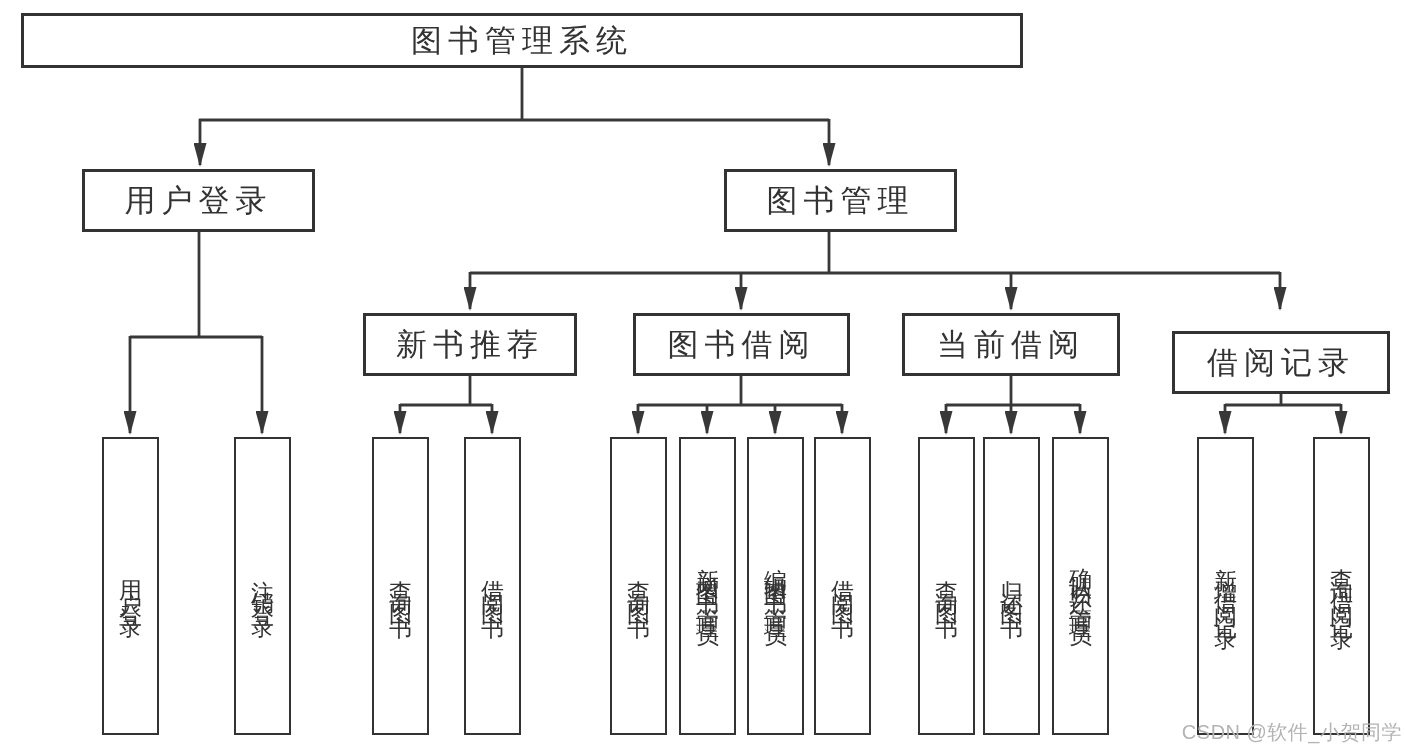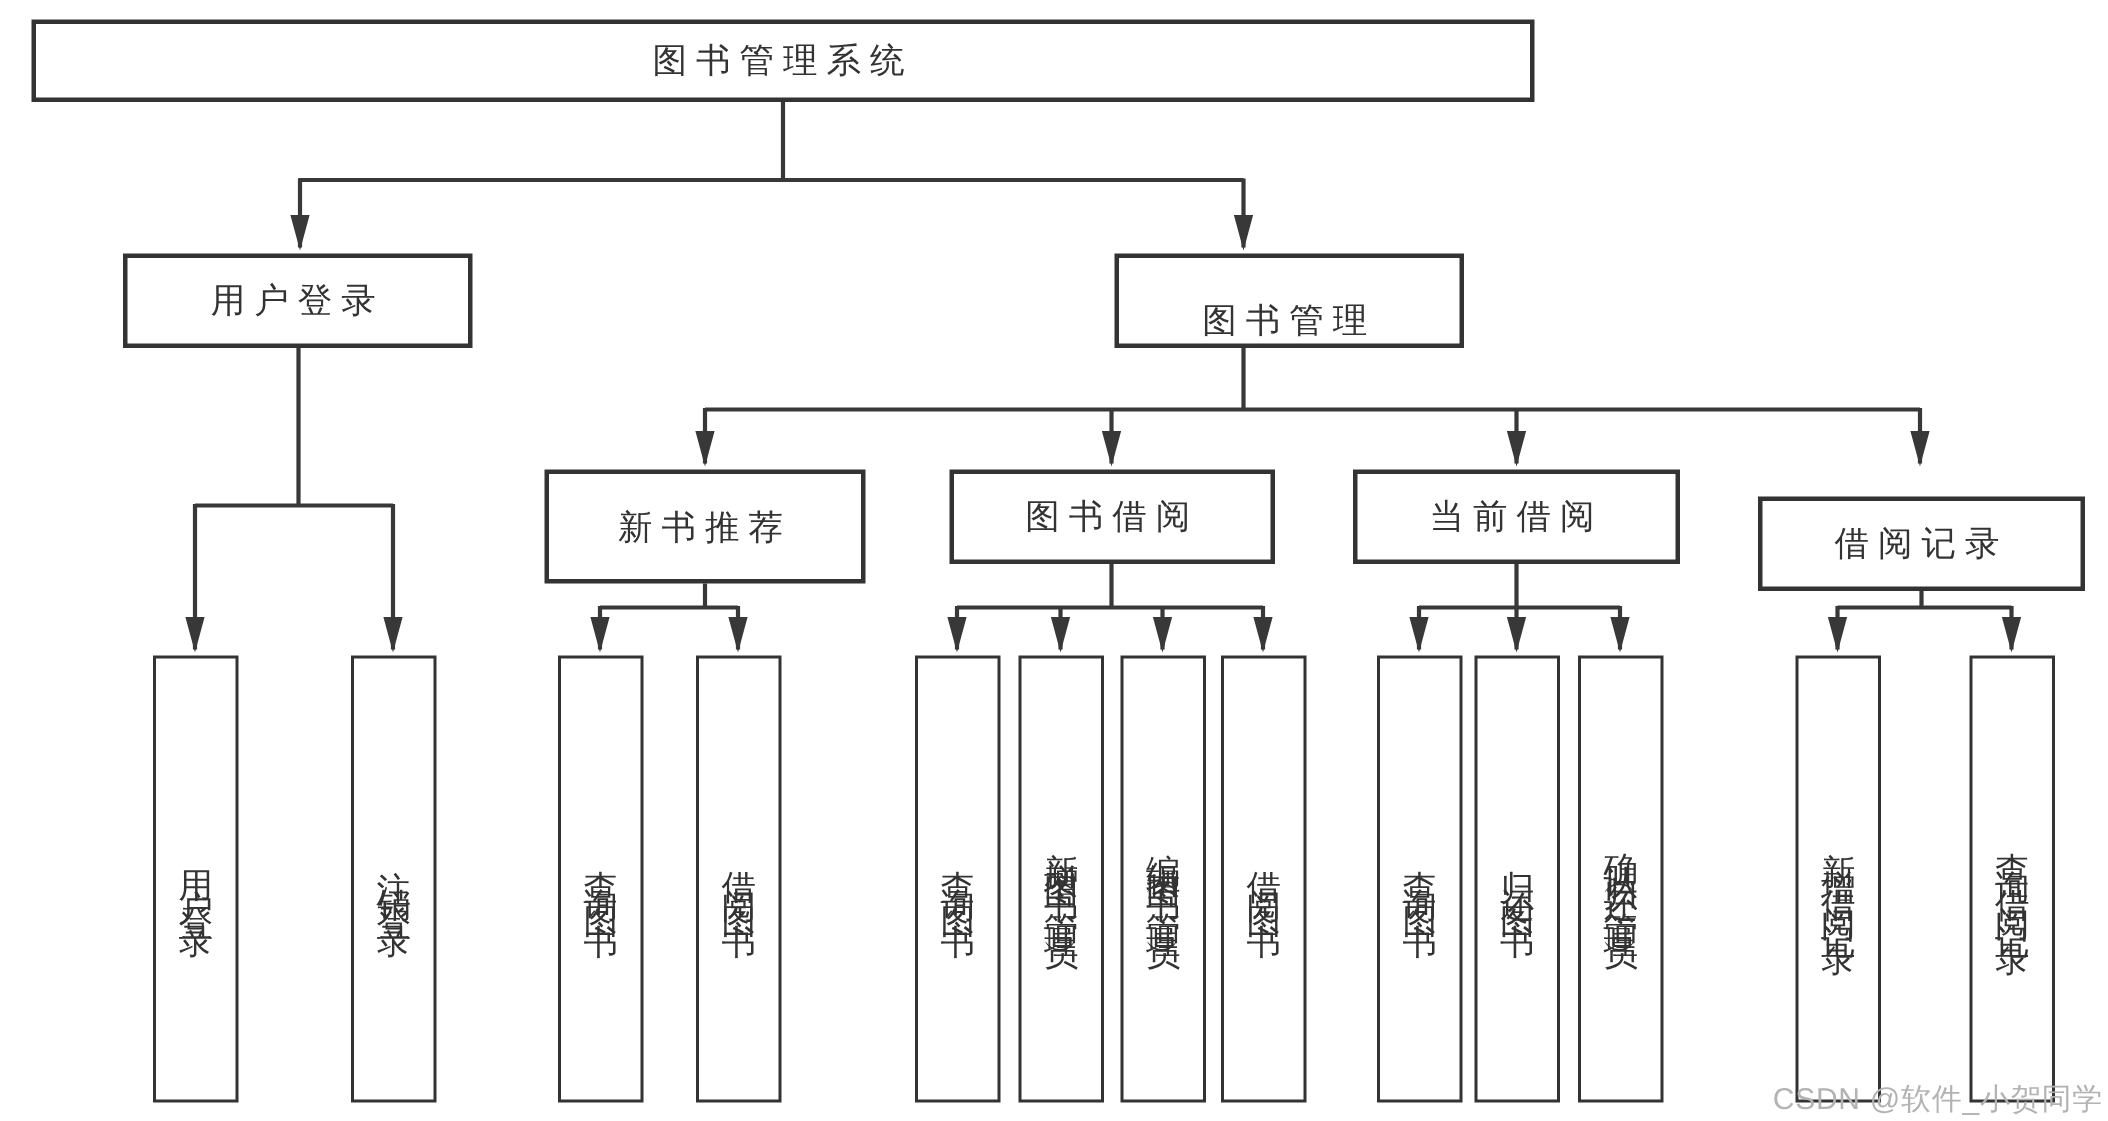--- a/index.html
+++ b/index.html
@@ -27,21 +27,21 @@
     background: #ffffff;
     border: 3px solid #333333;
     box-sizing: border-box;
     display: flex;
     align-items: center;
     justify-content: center;
     z-index: 2;
     color: #333333;
   }
   .box.h span {
-    font-size: 23px;
+    font-size: 31px;
     letter-spacing: 6px;
     white-space: nowrap;
     color: #333333;
   }
   .box.leaf {
     border-width: 2.5px;
   }
   .box.leaf span {
     writing-mode: vertical-rl;
     text-orientation: mixed;
@@ -119,25 +119,25 @@
     </g>
   </svg>
 
   <div class="box h" style="left:21px; top:13px; width:1002px; height:55px;">
     <span>图书管理系统</span>
   </div>
 
   <div class="box h" style="left:82px; top:169px; width:233px; height:63px;">
     <span>用户登录</span>
   </div>
-  <div class="box h" style="left:743px; top:169px; width:233px; height:63px;align-items:flex-end;">
+  <div class="box h" style="left:724px; top:169px; width:233px; height:63px;">
     <span>图书管理</span>
   </div>
 
-  <div class="box h" style="left:363px; top:313px; width:214px; height:76px;">
+  <div class="box h" style="left:363px; top:313px; width:214px; height:63px;">
     <span>新书推荐</span>
   </div>
   <div class="box h" style="left:633px; top:313px; width:217px; height:63px;">
     <span>图书借阅</span>
   </div>
   <div class="box h" style="left:902px; top:313px; width:218px; height:63px;">
     <span>当前借阅</span>
   </div>
   <div class="box h" style="left:1172px; top:331px; width:218px; height:63px;">
     <span>借阅记录</span>

